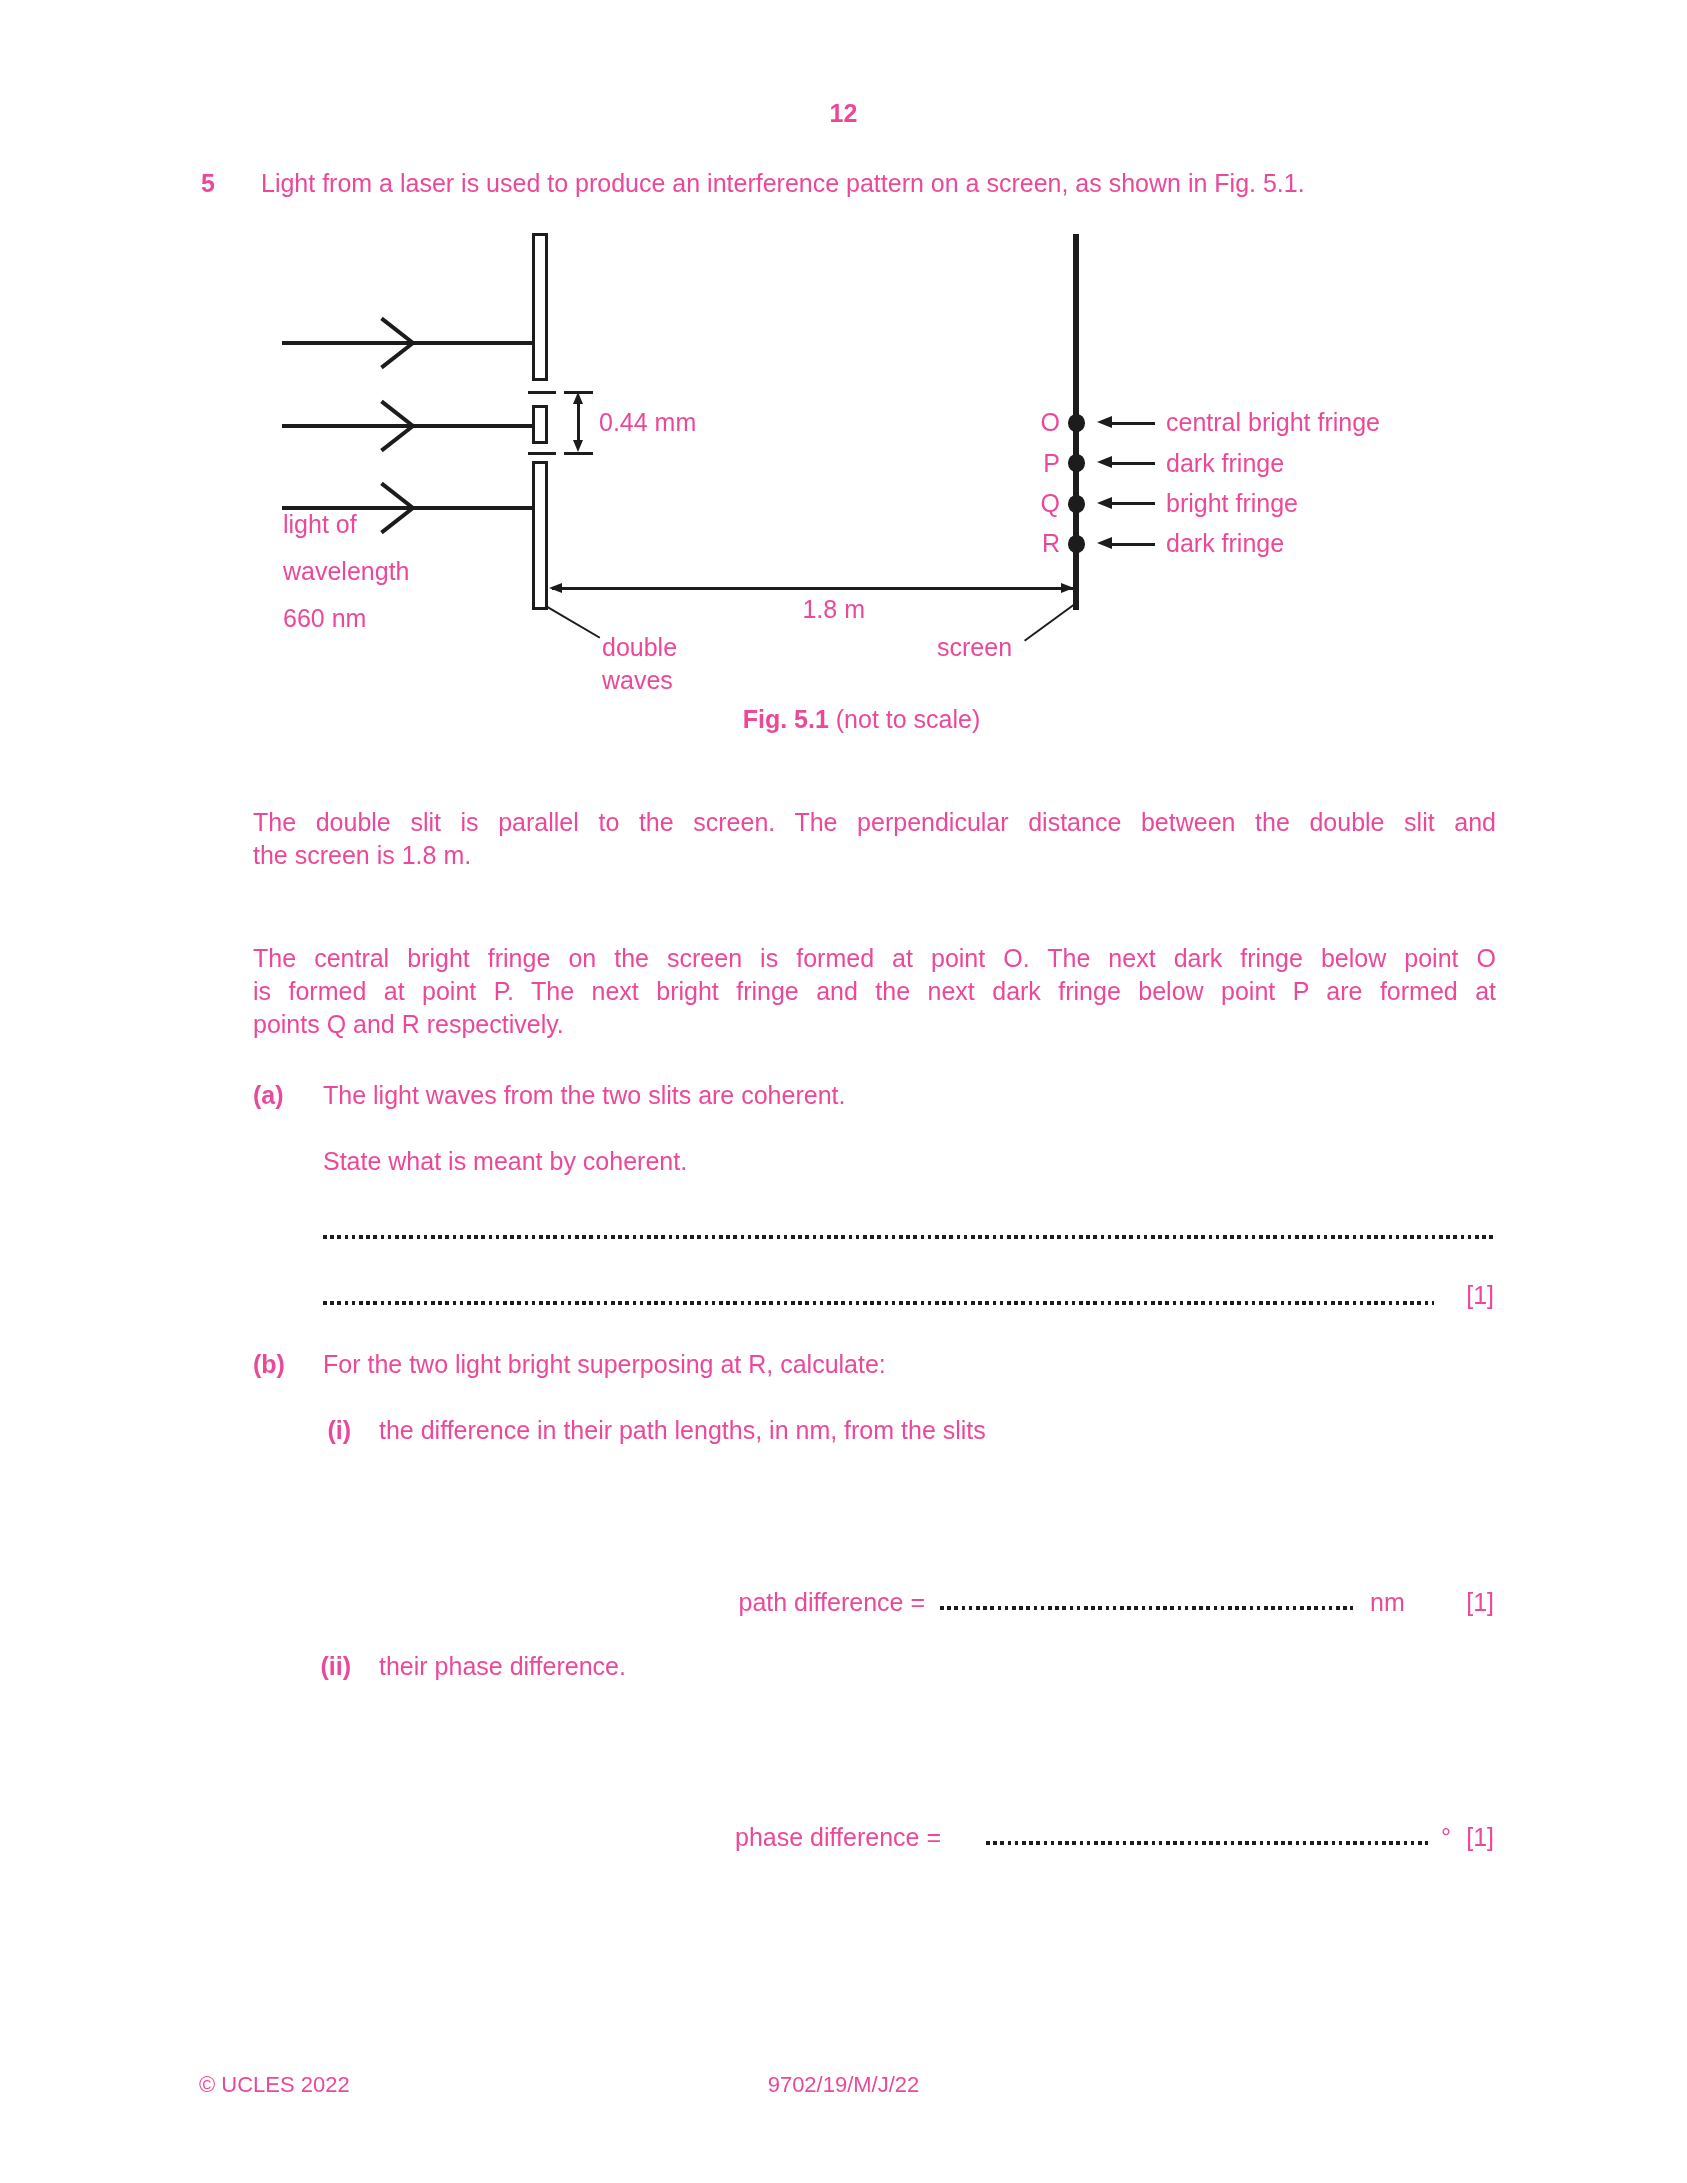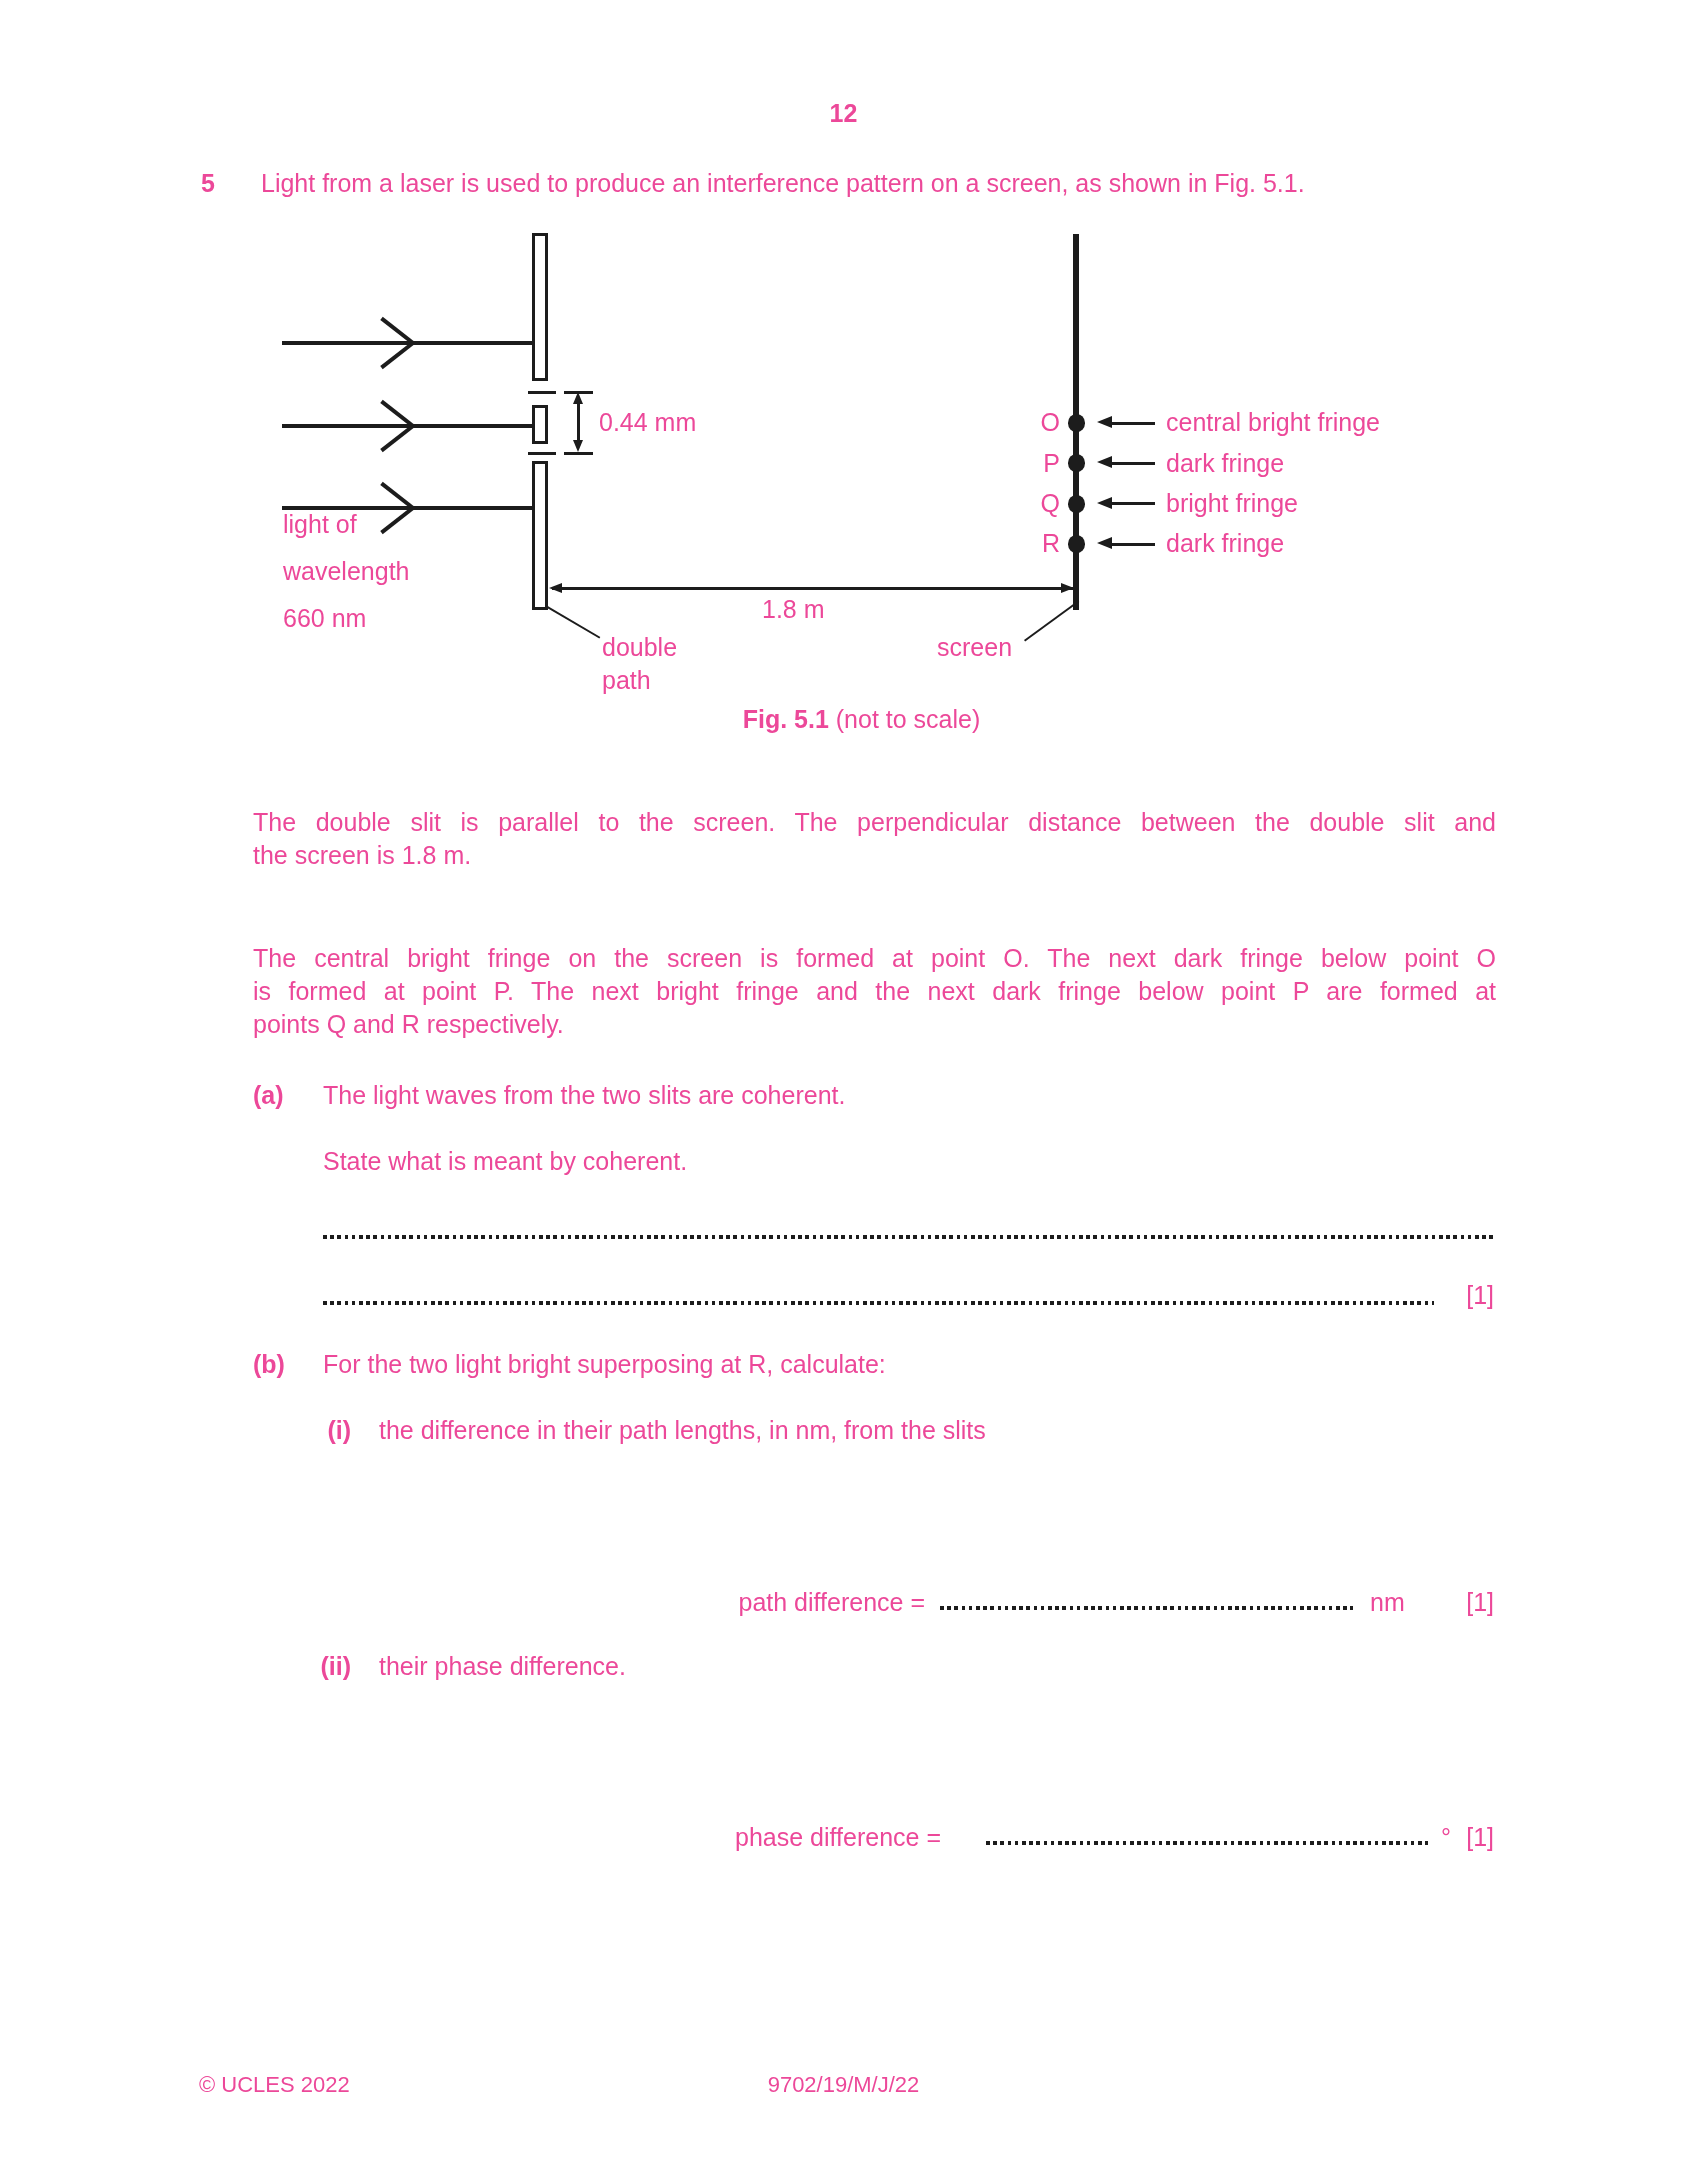--- a/index.html
+++ b/index.html
@@ -107,26 +107,26 @@
       <div class="dot" style="top:535px;"></div>
       <div class="flabel rt" style="left:1023px;top:527px;width:37px;">R</div>
       <div class="tri" style="left:1097px;top:537px;border-top:6.7px solid transparent;border-bottom:6.7px solid transparent;border-right:15.5px solid #1c1c1c;"></div>
       <div class="thin" style="left:1111px;top:543px;width:44px;"></div>
       <div class="flabel" style="left:1166px;top:527px;">dark fringe</div>
     </div>
 
     <div class="thin" style="left:552px;top:587px;width:522px;"></div>
     <div class="tri" style="left:549px;top:583px;border-top:5.7px solid transparent;border-bottom:5.7px solid transparent;border-right:13.4px solid #1c1c1c;"></div>
     <div class="tri" style="left:1061px;top:583px;border-top:5.7px solid transparent;border-bottom:5.7px solid transparent;border-left:13.4px solid #1c1c1c;"></div>
-    <div class="flabel" style="left:762px;top:593px;width:103px;text-align:left;">1.8 m</div>
+    <div class="flabel" style="left:762px;top:593px;width:103px;text-align:right;">1.8 m</div>
 
     <div class="leader" style="left:546px;top:605px;width:63px;transform:rotate(30.4deg);"></div>
     <div class="flabel" style="left:602px;top:631px;">
       <div>double</div>
-      <div>path</div>
+      <div>waves</div>
     </div>
     <div class="leader" style="left:1024px;top:640px;width:67px;transform:rotate(-36.2deg);"></div>
     <div class="flabel" style="left:937px;top:631px;">screen</div>
 
     <div class="abs ctr" style="top:703px;padding-left:18px;">
       <span class="b">Fig. 5.1</span><span> (not to scale)</span>
     </div>
   </div>
 
   <div class="abs" style="left:253px;top:806px;width:1243px;">

